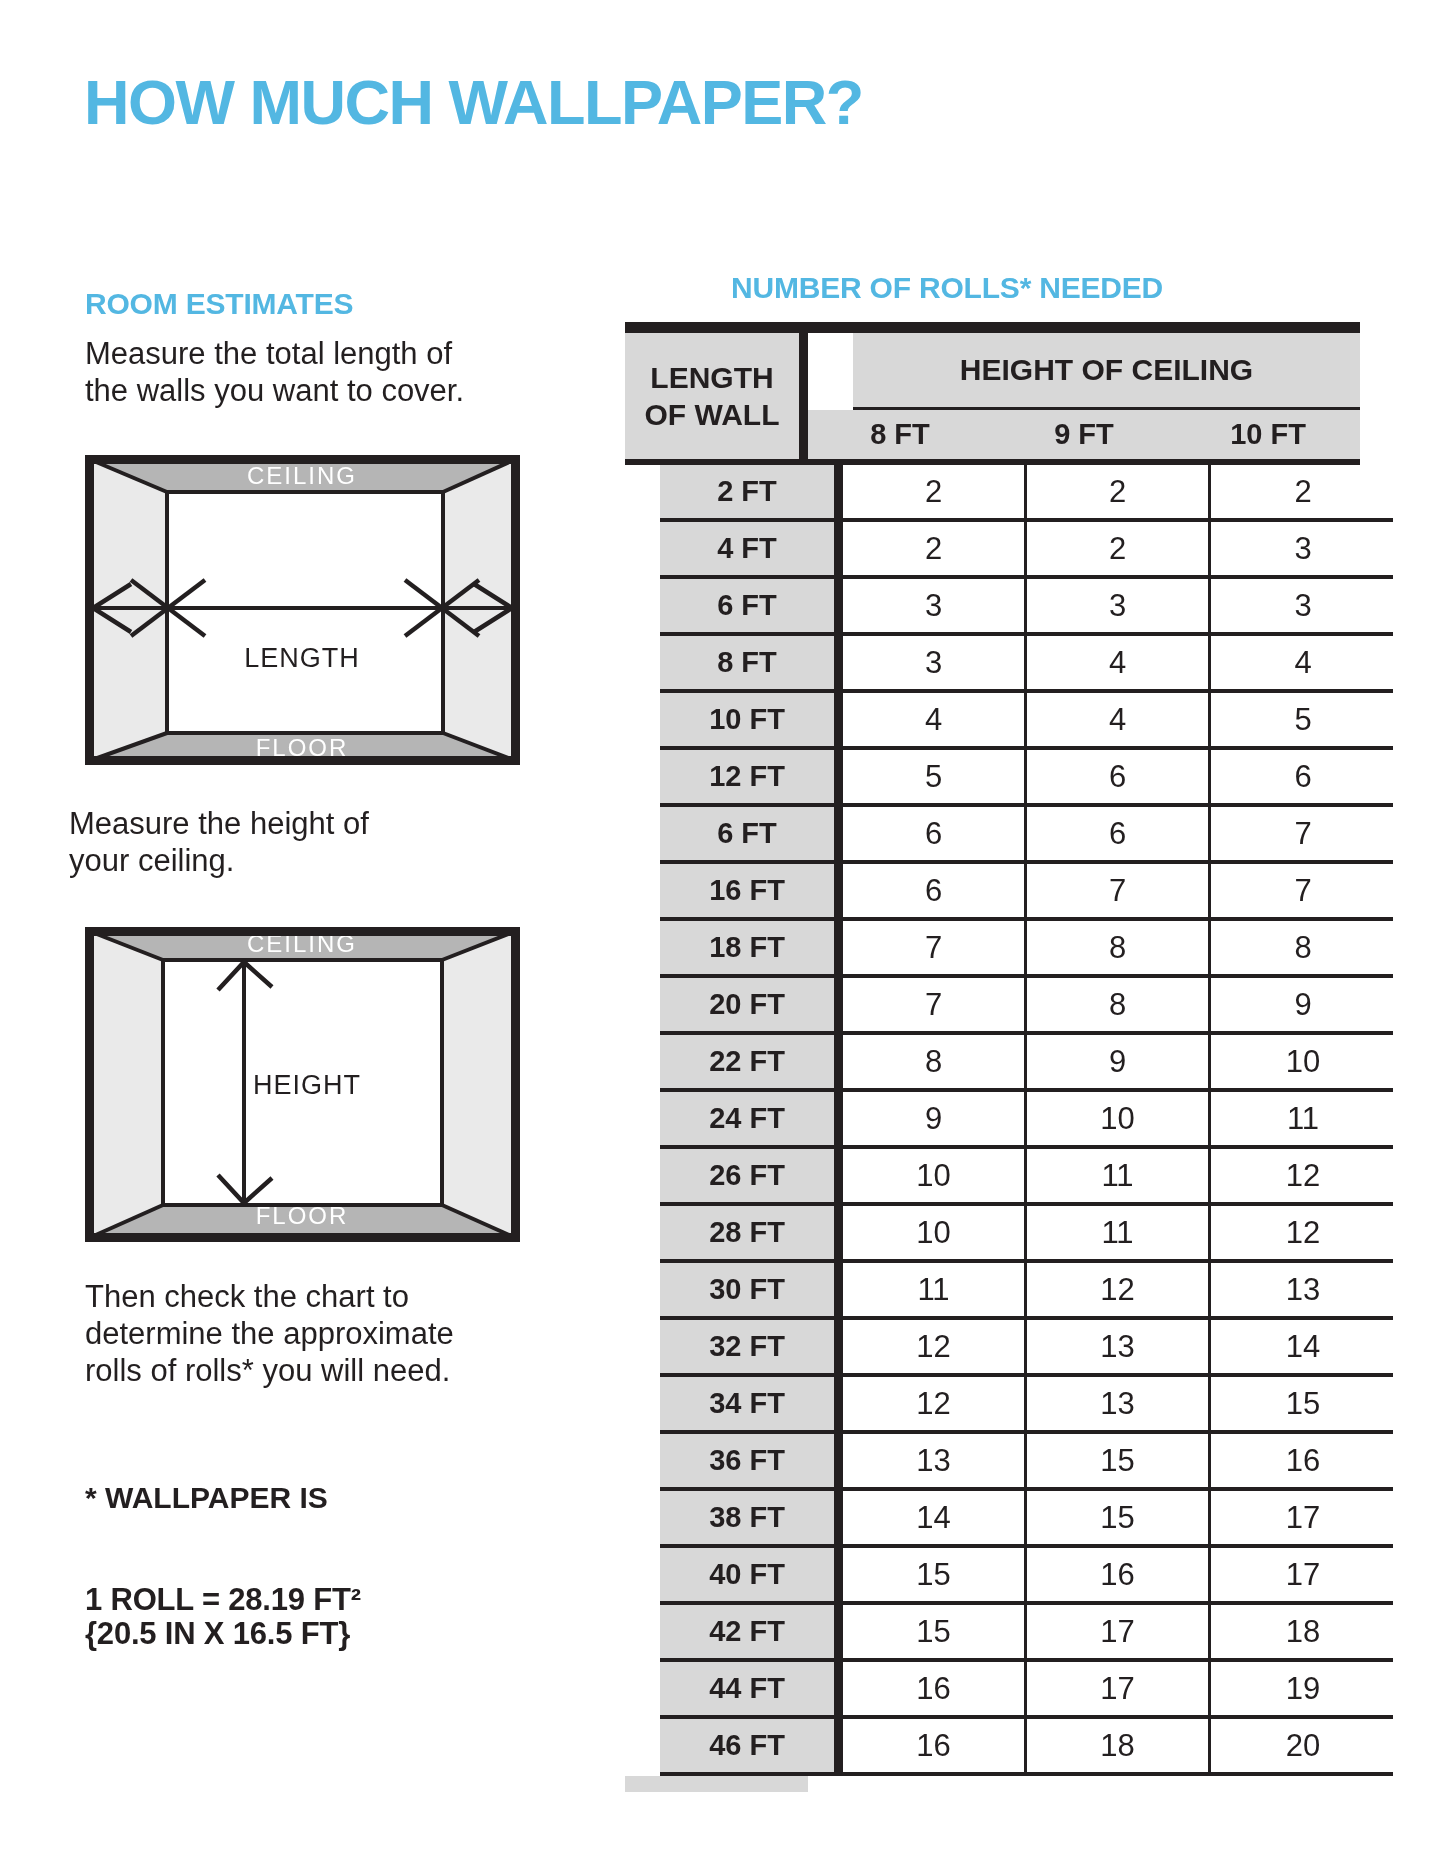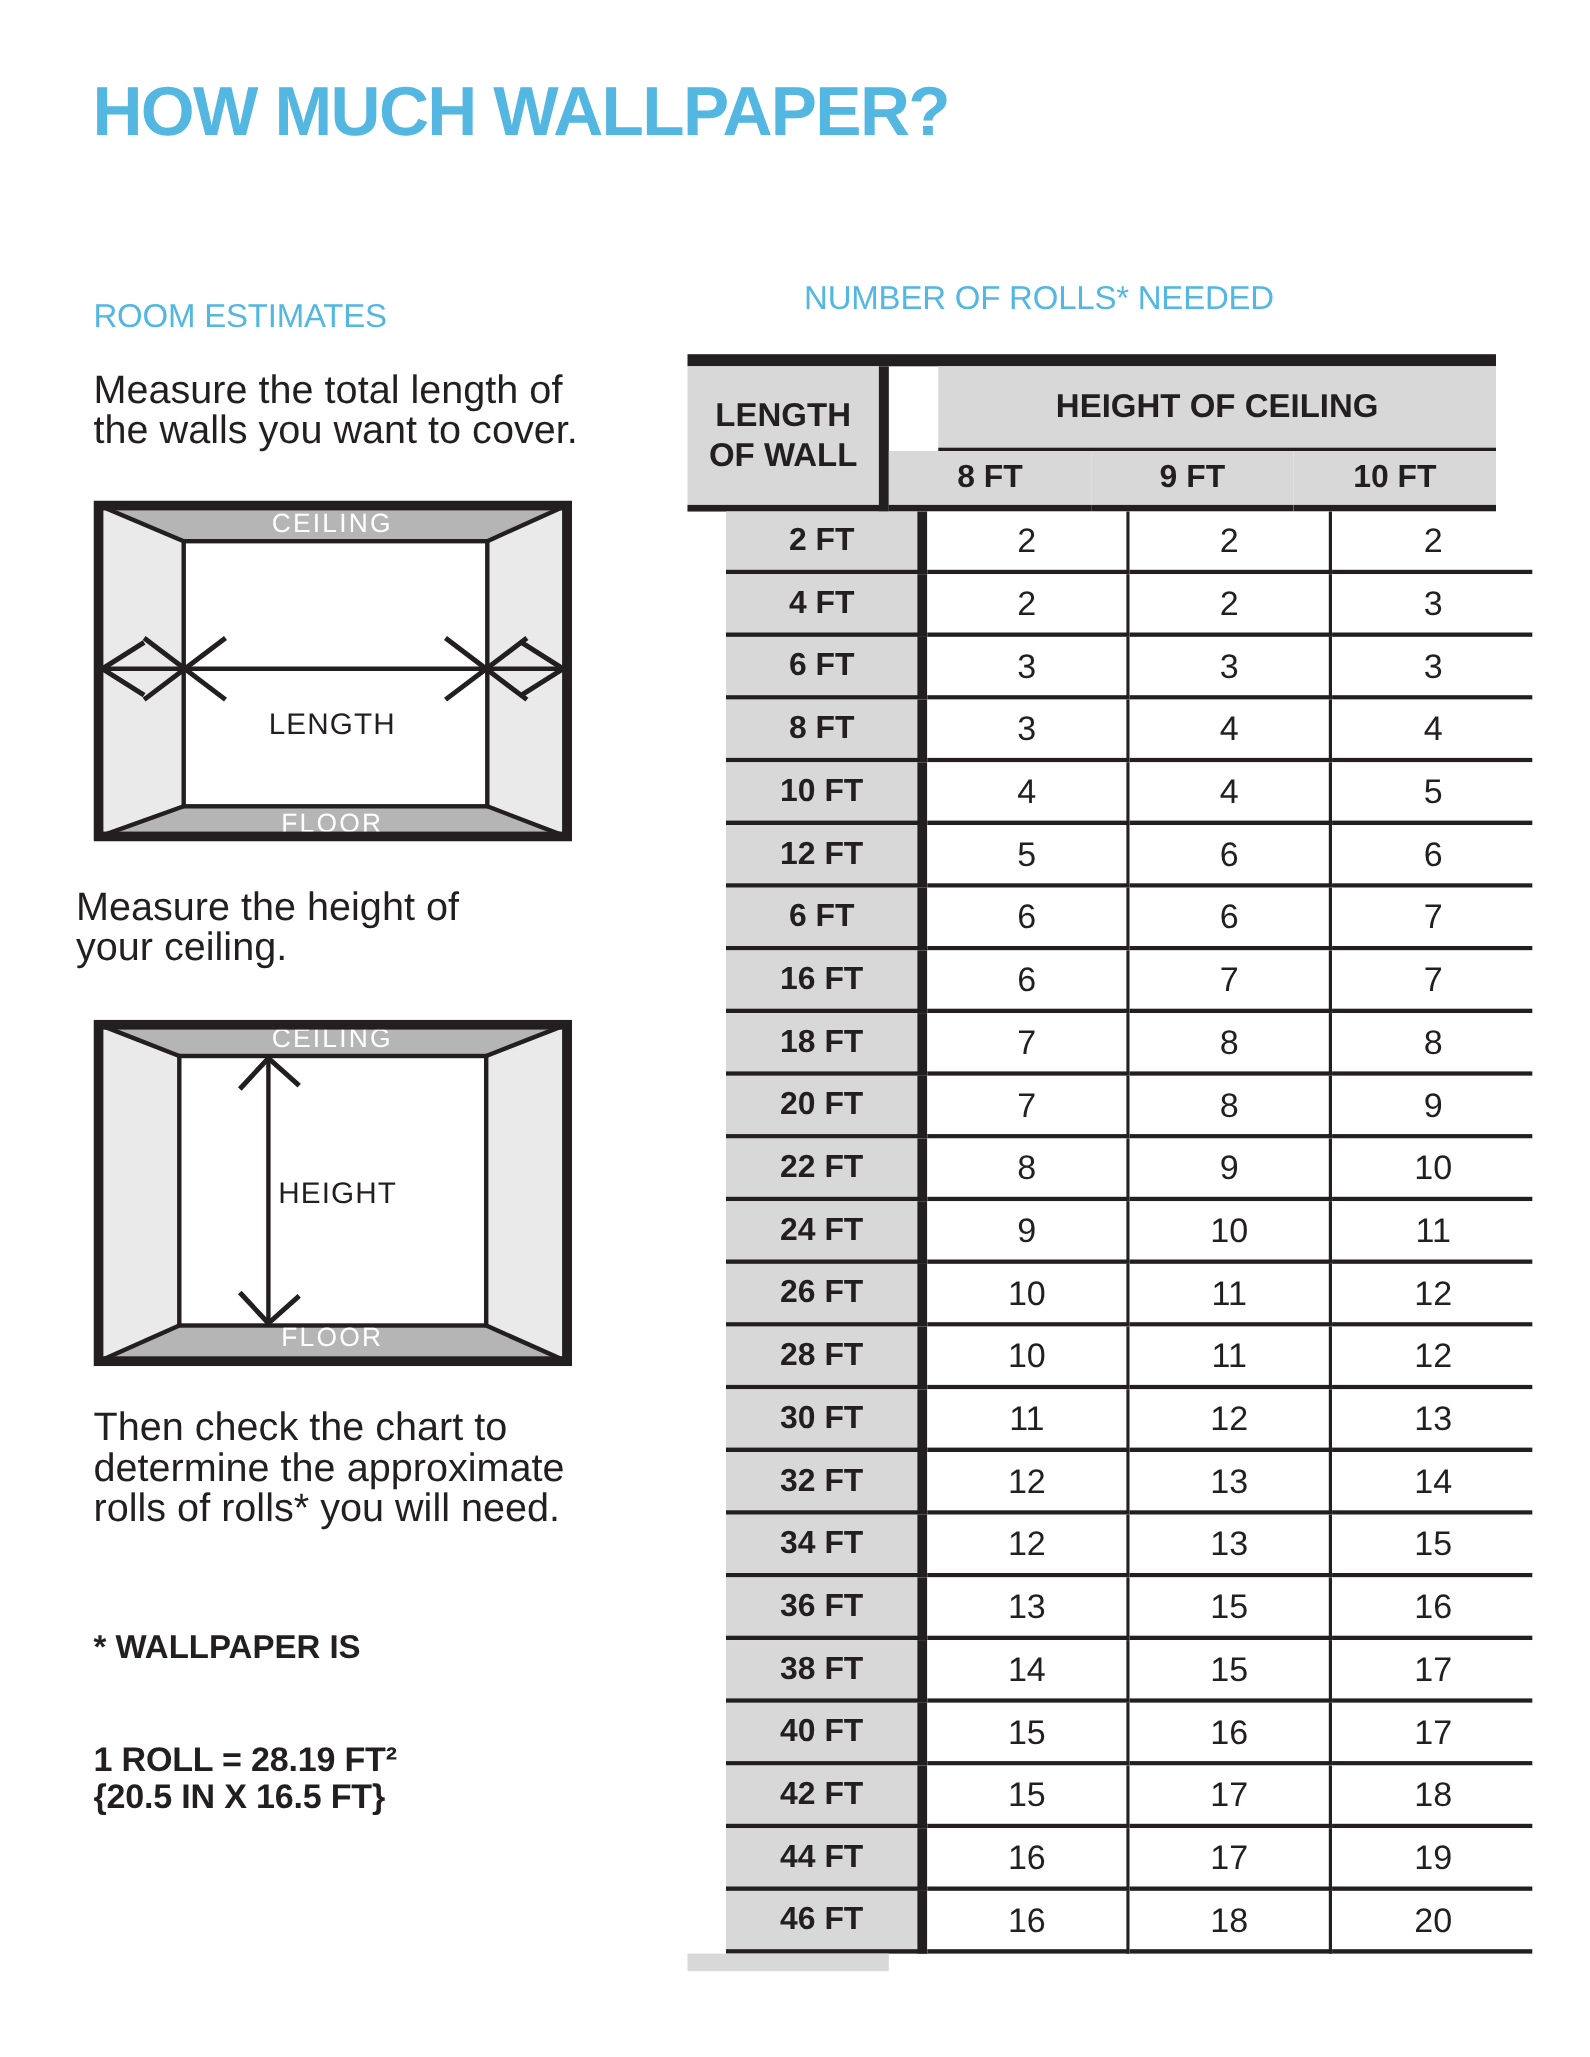--- a/index.html
+++ b/index.html
@@ -17,30 +17,31 @@
   .abs { position: absolute; }
 
   .title {
     left: 84px; top: 71px;
     font-size: 63px; font-weight: bold;
     letter-spacing: -1.5px;
     line-height: 1;
     color: var(--accent, #53b7e2);
   }
   .section-heading {
-    font-size: 30px; font-weight: normal;
+    font-size: 30px; font-weight: bold;
     line-height: 30px;
     color: var(--accent, #53b7e2);
     letter-spacing: -0.2px;
+    margin-top: 16px;
   }
   .heading-left { left: 85px; top: 273px; }
   .heading-table { left: 731px; top: 257px; }
 
   .copy {
-    font-size: 36px; line-height: 37px;
+    font-size: 31px; line-height: 37px;
     white-space: pre-line;
     color: var(--ink, #231f20);
   }
   .step1 { left: 85px; top: 335px; }
   .step2 { left: 69px; top: 805px; }
   .step3 { left: 85px; top: 1278px; }
 
   .footnote {
     left: 85px; top: 1480px;
     font-size: 30px; font-weight: bold; line-height: 35px;

